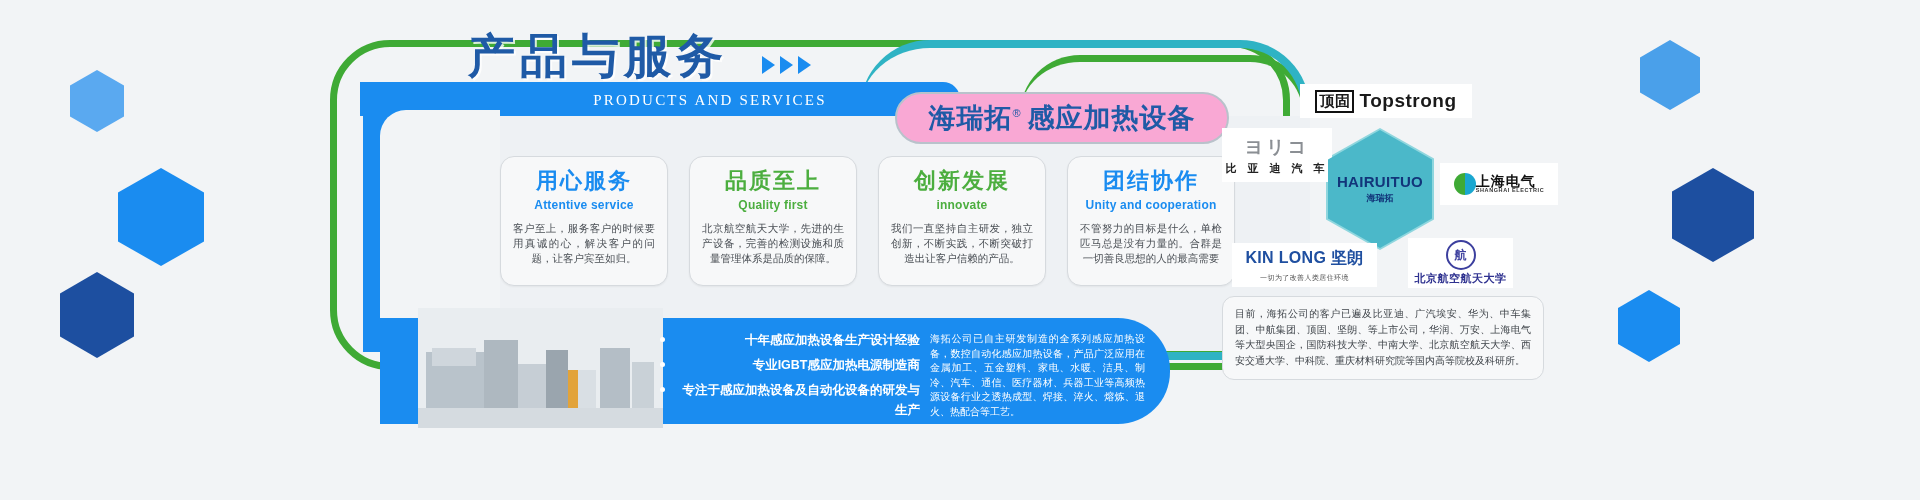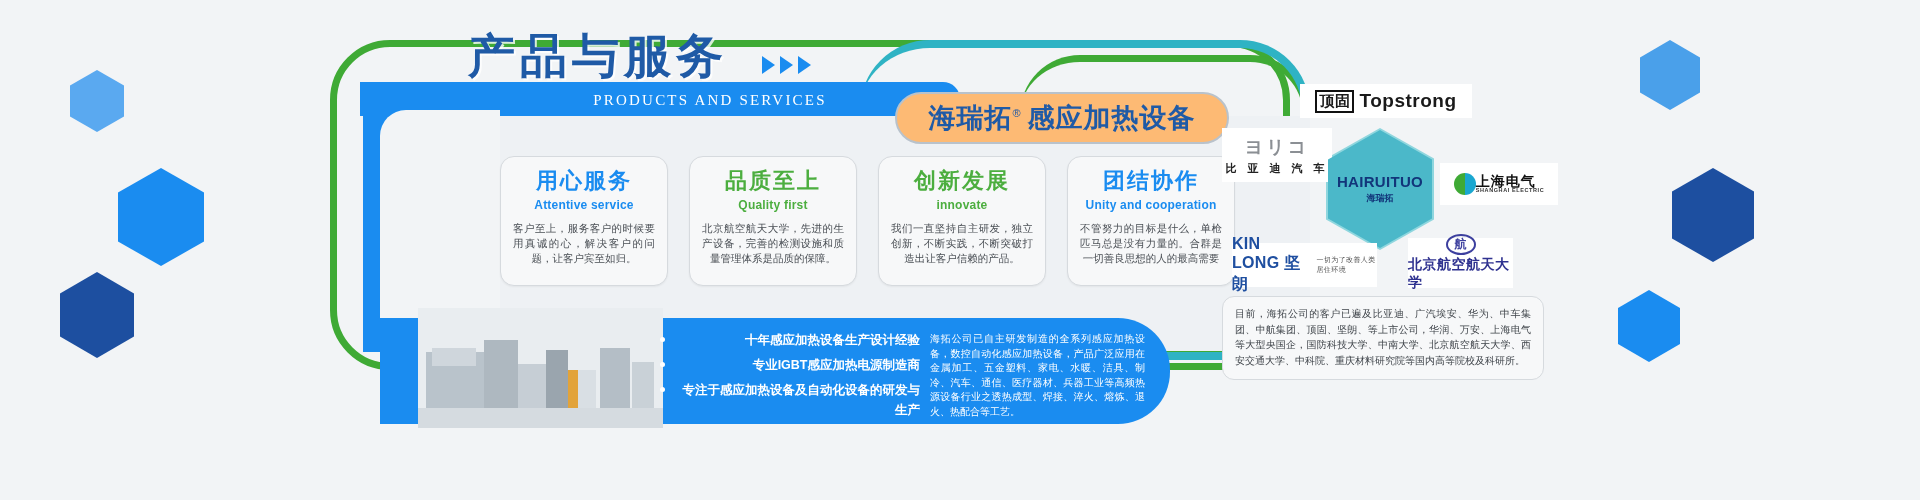--- a/index.html
+++ b/index.html
@@ -73,21 +73,21 @@
   .title-en{
     position:absolute;left:470px;top:88px;width:480px;
     font-family:"Liberation Serif","DejaVu Serif",serif;
     font-size:15px;color:#ffffff;letter-spacing:2.2px;
     text-align:center;line-height:24px;white-space:nowrap;
   }
 
   
   .brand-pill{
     position:absolute;left:895px;top:92px;width:330px;height:48px;
-    background:#fdba74;border:2px solid #b9c2cb;border-radius:26px;
+    background:#f9a8d4;border:2px solid #b9c2cb;border-radius:26px;
     display:flex;align-items:center;justify-content:center;
   }
   .brand-pill .bt{
     font-size:27px;font-weight:bold;color:#1f5aa6;letter-spacing:1px;
     white-space:nowrap;
   }
   .brand-pill sup{font-size:11px;vertical-align:super;font-weight:normal;}
   .brand-pill .bt2{
     font-size:27px;font-weight:bold;color:#1f5aa6;letter-spacing:1px;
     margin-left:6px;white-space:nowrap;
@@ -154,29 +154,29 @@
   .logo-top{left:1300px;top:84px;width:172px;height:34px;font-size:19px;letter-spacing:.5px;}
   .logo-byd{left:1222px;top:128px;width:110px;height:54px;flex-direction:column;gap:2px;}
   .logo-byd .g{font-size:18px;color:#8b8f94;letter-spacing:3px;font-weight:bold;}
   .logo-byd .c{font-size:11px;color:#222;letter-spacing:4px;}
   .logo-se{left:1440px;top:163px;width:118px;height:42px;gap:0;}
   .logo-se .mark{width:22px;height:22px;border-radius:50%;
      background:conic-gradient(#1aa7d0 0 50%, #3faa35 0 100%);}
   .logo-se .tx{display:flex;flex-direction:column;line-height:1.05;}
   .logo-se .tx b{font-size:14px;color:#111;letter-spacing:1px;}
   .logo-se .tx span{font-size:5.5px;color:#333;letter-spacing:.6px;}
-  .logo-kl{left:1232px;top:243px;width:145px;height:44px;flex-direction:row;gap:4px;}
+  .logo-kl{left:1232px;top:243px;width:145px;height:44px;flex-direction:column;gap:4px;}
   .logo-kl .k{font-size:16px;color:#1f4fa0;letter-spacing:.3px;}
   .logo-kl .s{font-size:7px;color:#4d4d4d;font-weight:normal;letter-spacing:.4px;}
   .logo-bh{left:1408px;top:238px;width:105px;height:50px;flex-direction:column;gap:1px;}
   .logo-bh .seal{
      width:26px;height:26px;border-radius:50%;border:2px solid #3c3f9e;
      display:flex;align-items:center;justify-content:center;
      font-size:12px;color:#3c3f9e;}
-  .logo-bh .n{font-size:14px;color:#2f3290;letter-spacing:.5px;}
+  .logo-bh .n{font-size:11px;color:#2f3290;letter-spacing:.5px;}
 
   .hex-logo{
     position:absolute;left:1328px;top:130px;width:104px;height:118px;
   }
   .hex-logo .bg{
     width:100%;height:100%;background:#4bb8c9;
     clip-path:polygon(50% 0%,100% 25%,100% 75%,50% 100%,0% 75%,0% 25%);
     display:flex;flex-direction:column;align-items:center;justify-content:center;
   }
   .hex-logo .bg .hw{font-size:15px;font-weight:bold;color:#12357a;letter-spacing:.3px;}

